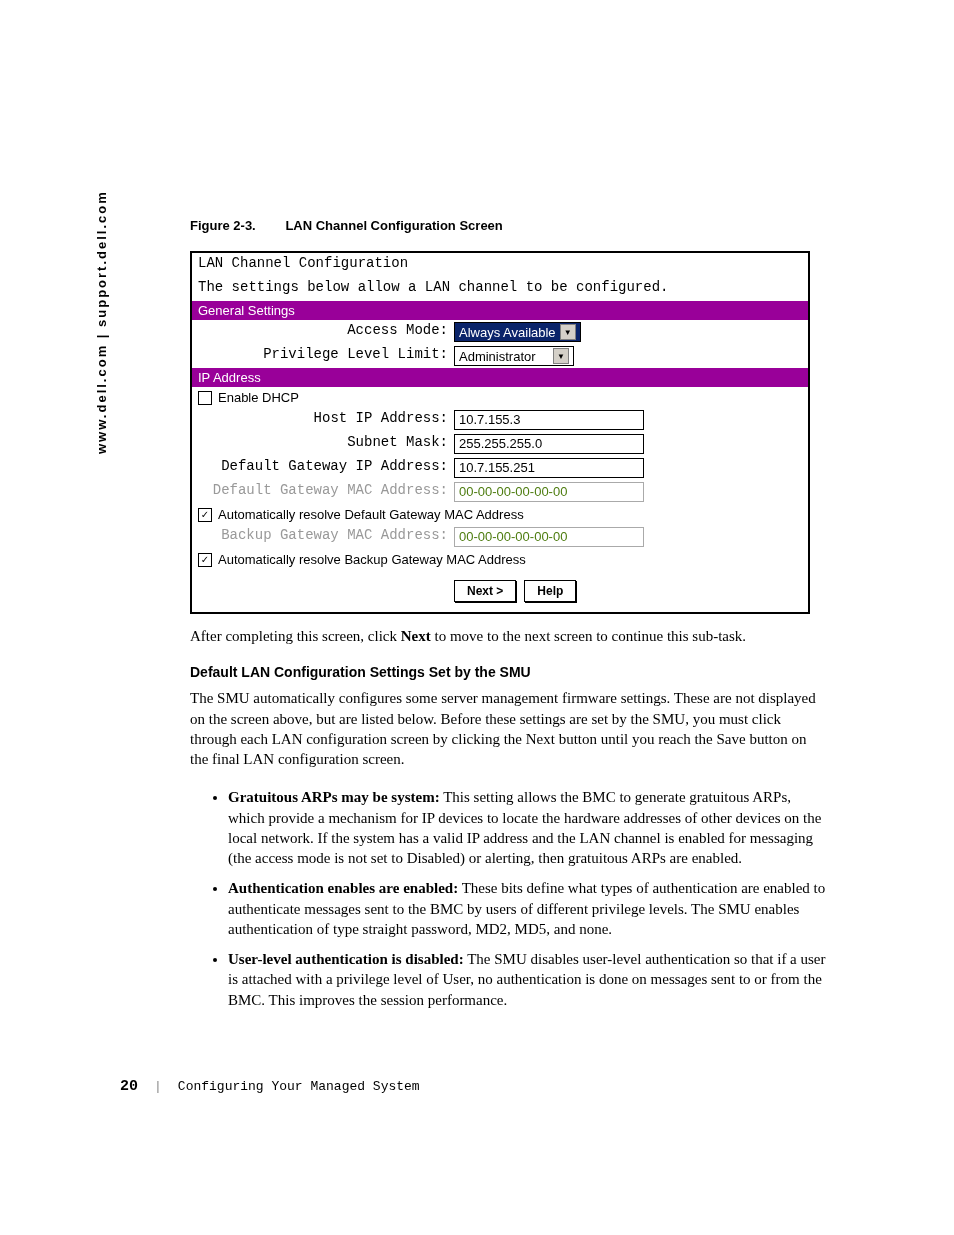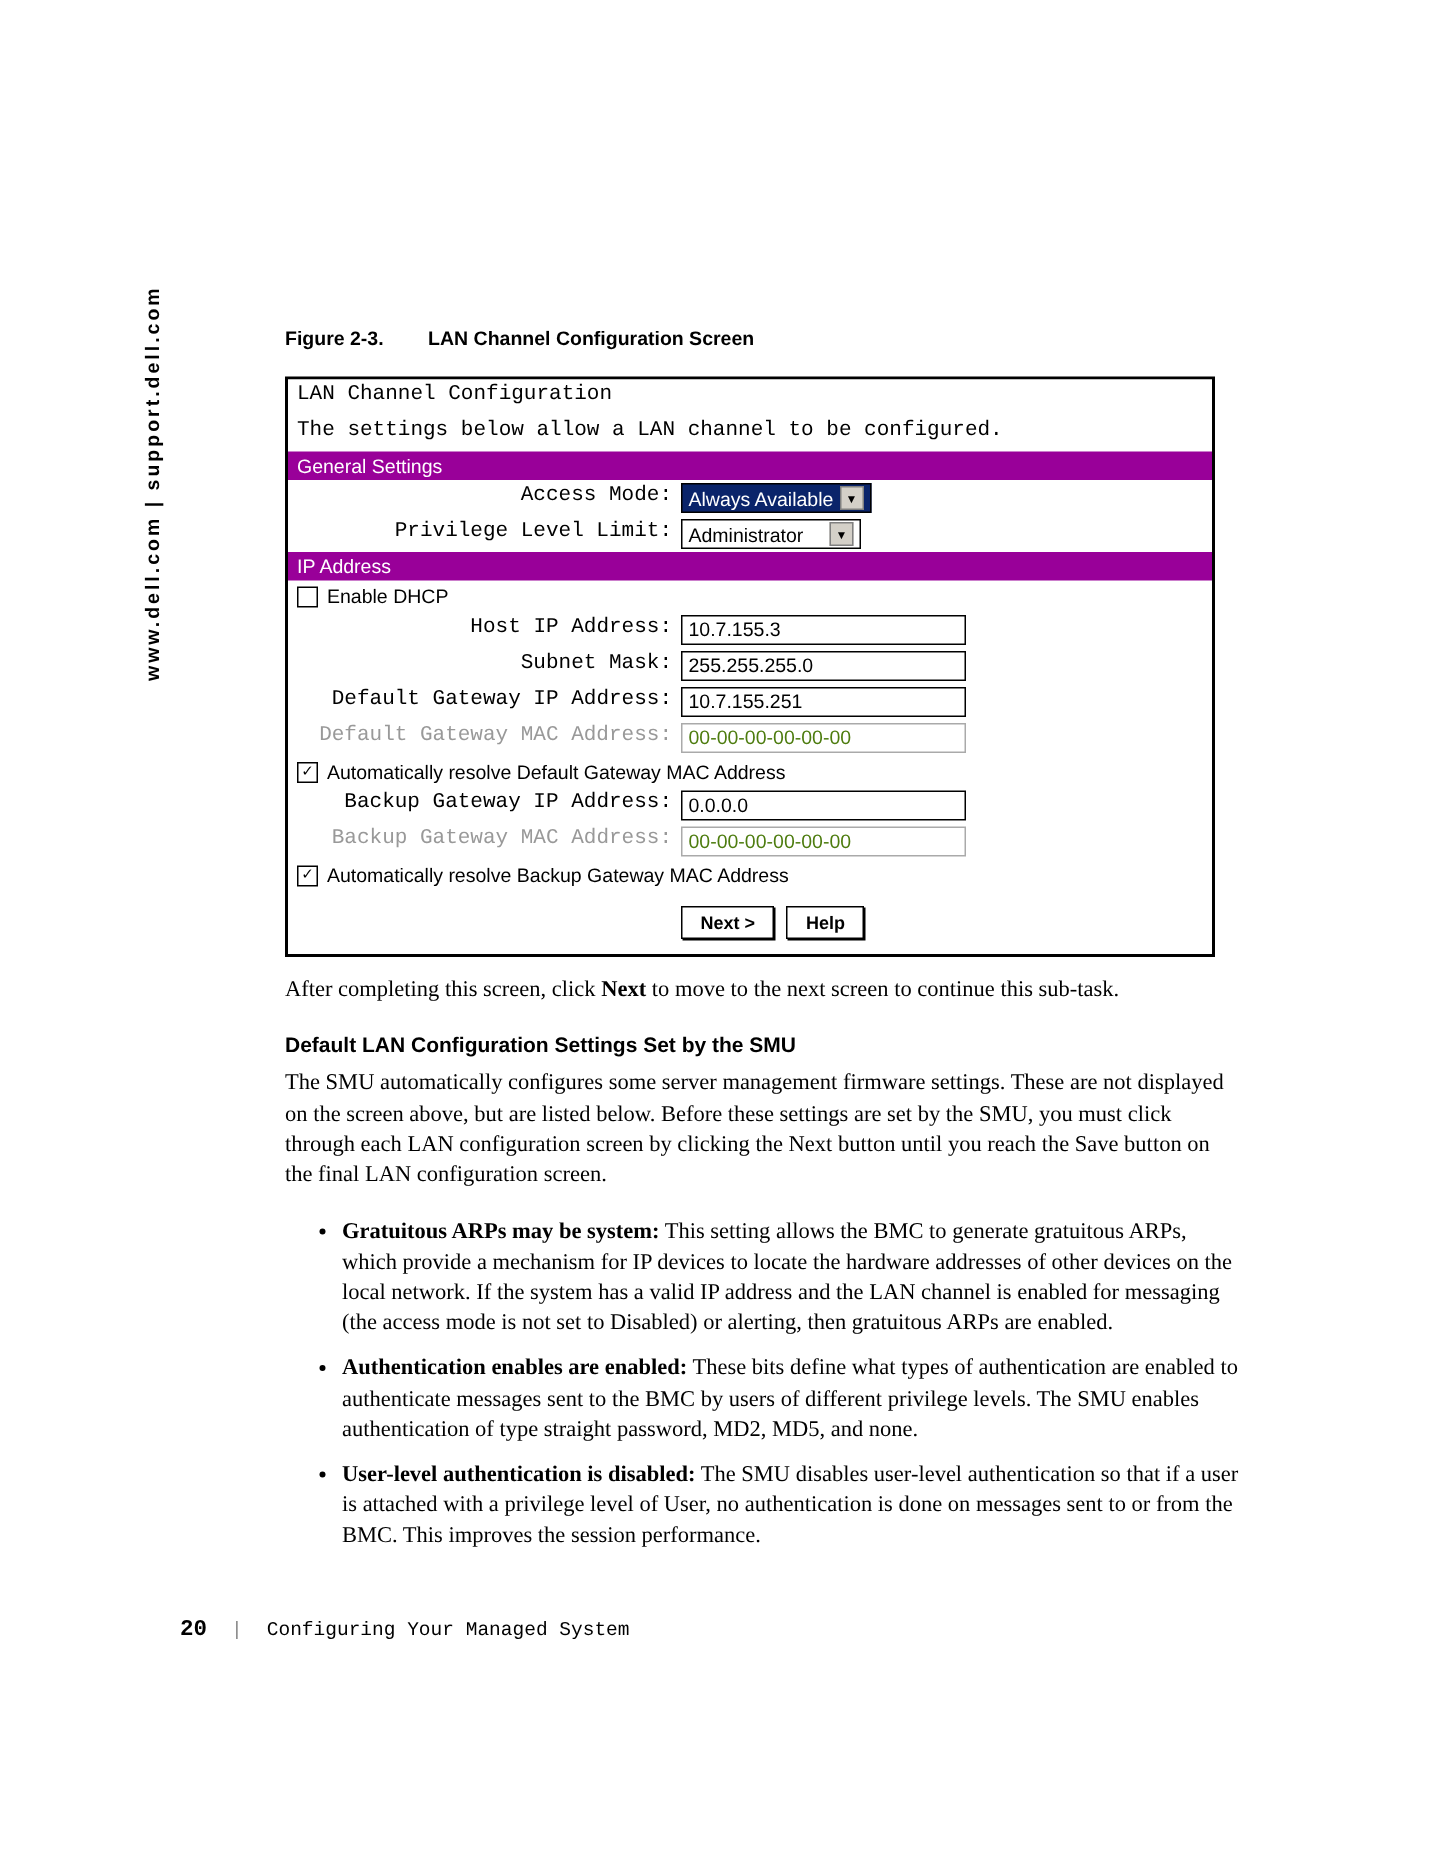--- a/index.html
+++ b/index.html
@@ -230,24 +230,20 @@
     </div>
     <div class="formrow">
       <div class="formlabel disabled">Default Gateway MAC Address:</div>
       <div class="textinput readonly">00-00-00-00-00-00</div>
     </div>
     <div class="checkrow">
       <span class="cb">✓</span>
       <span>Automatically resolve Default Gateway MAC Address</span>
     </div>
     <div class="formrow">
-      <div class="formlabel">Backup Gateway IP Address:</div>
-      <div class="textinput">0.0.0.0</div>
-    </div>
-    <div class="formrow">
       <div class="formlabel disabled">Backup Gateway MAC Address:</div>
       <div class="textinput readonly">00-00-00-00-00-00</div>
     </div>
     <div class="checkrow">
       <span class="cb">✓</span>
       <span>Automatically resolve Backup Gateway MAC Address</span>
     </div>
 
     <div class="btnrow">
       <div class="btn">Next &gt;</div>

